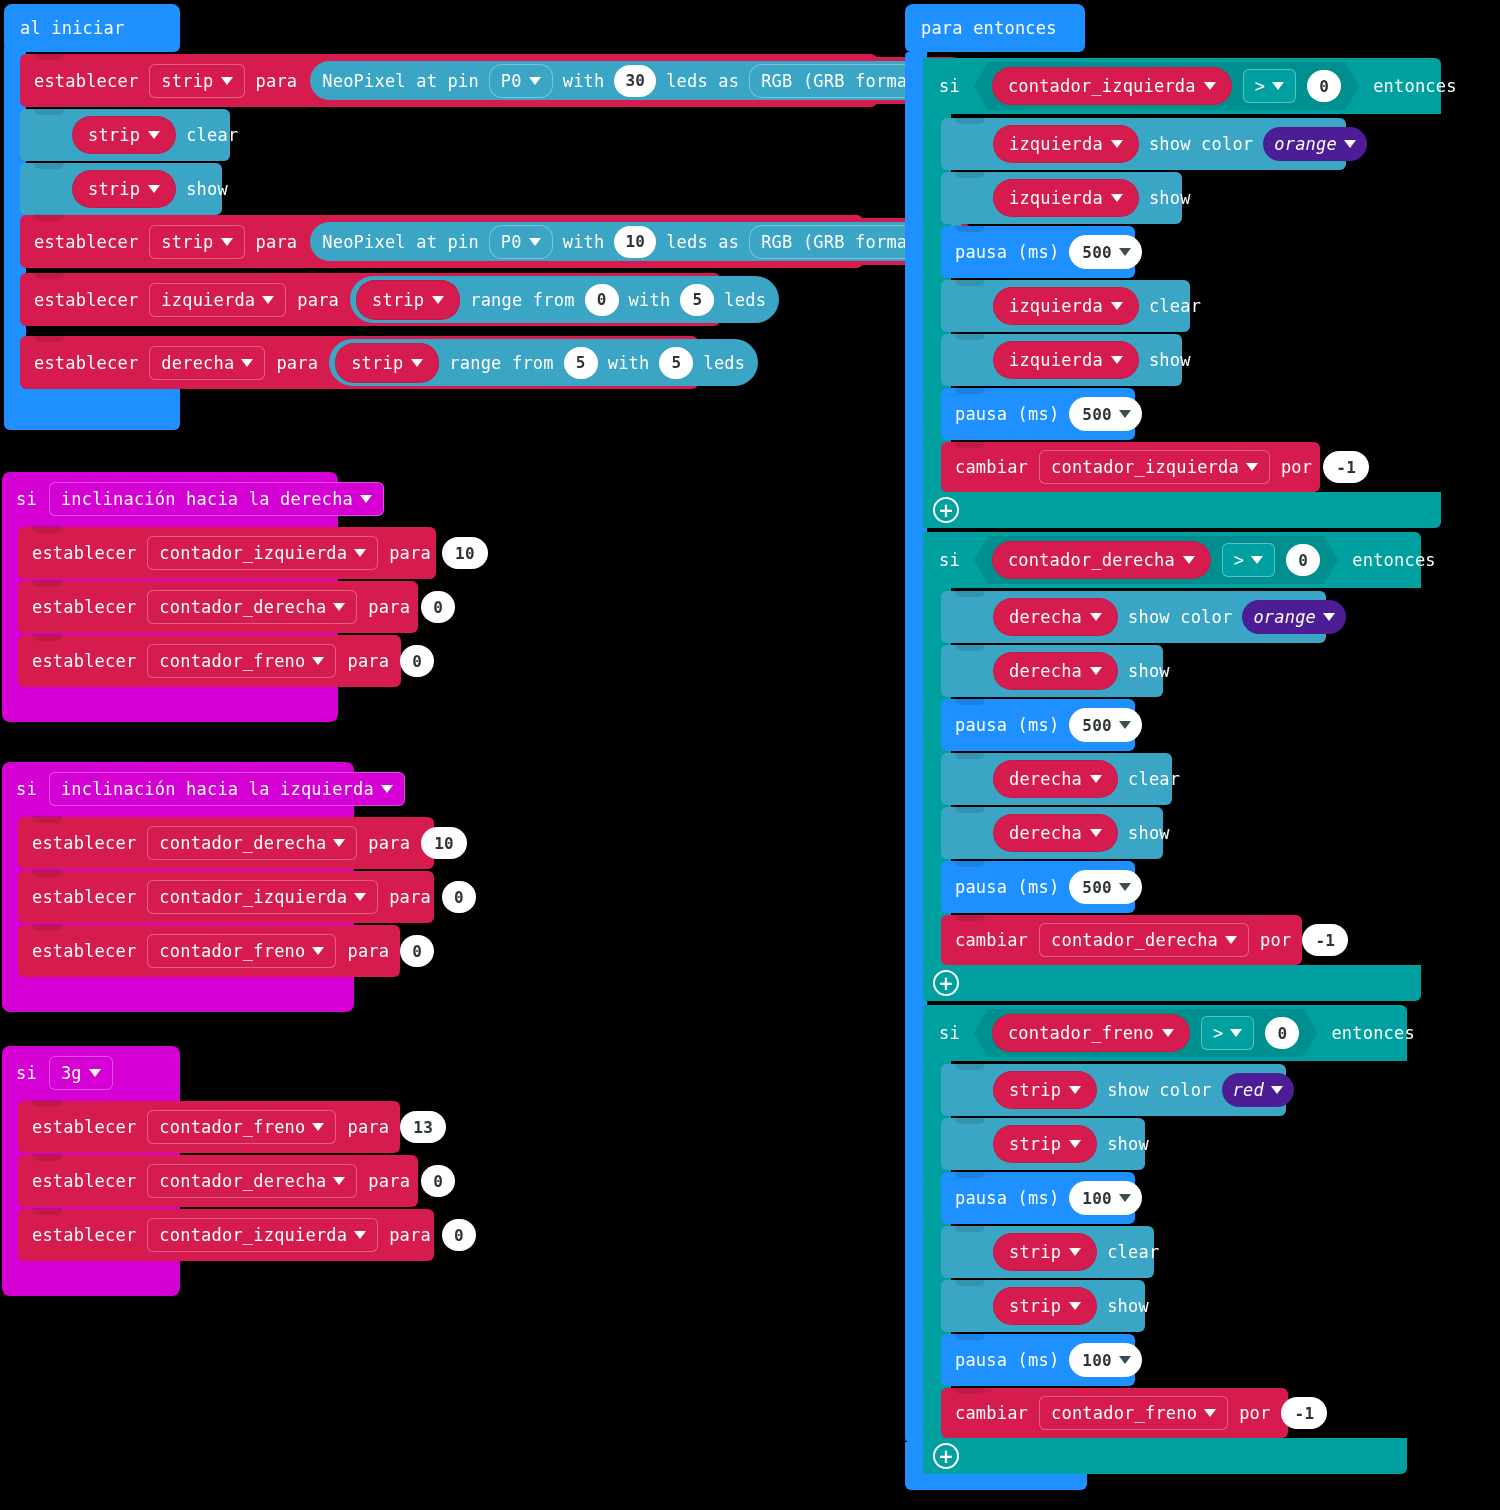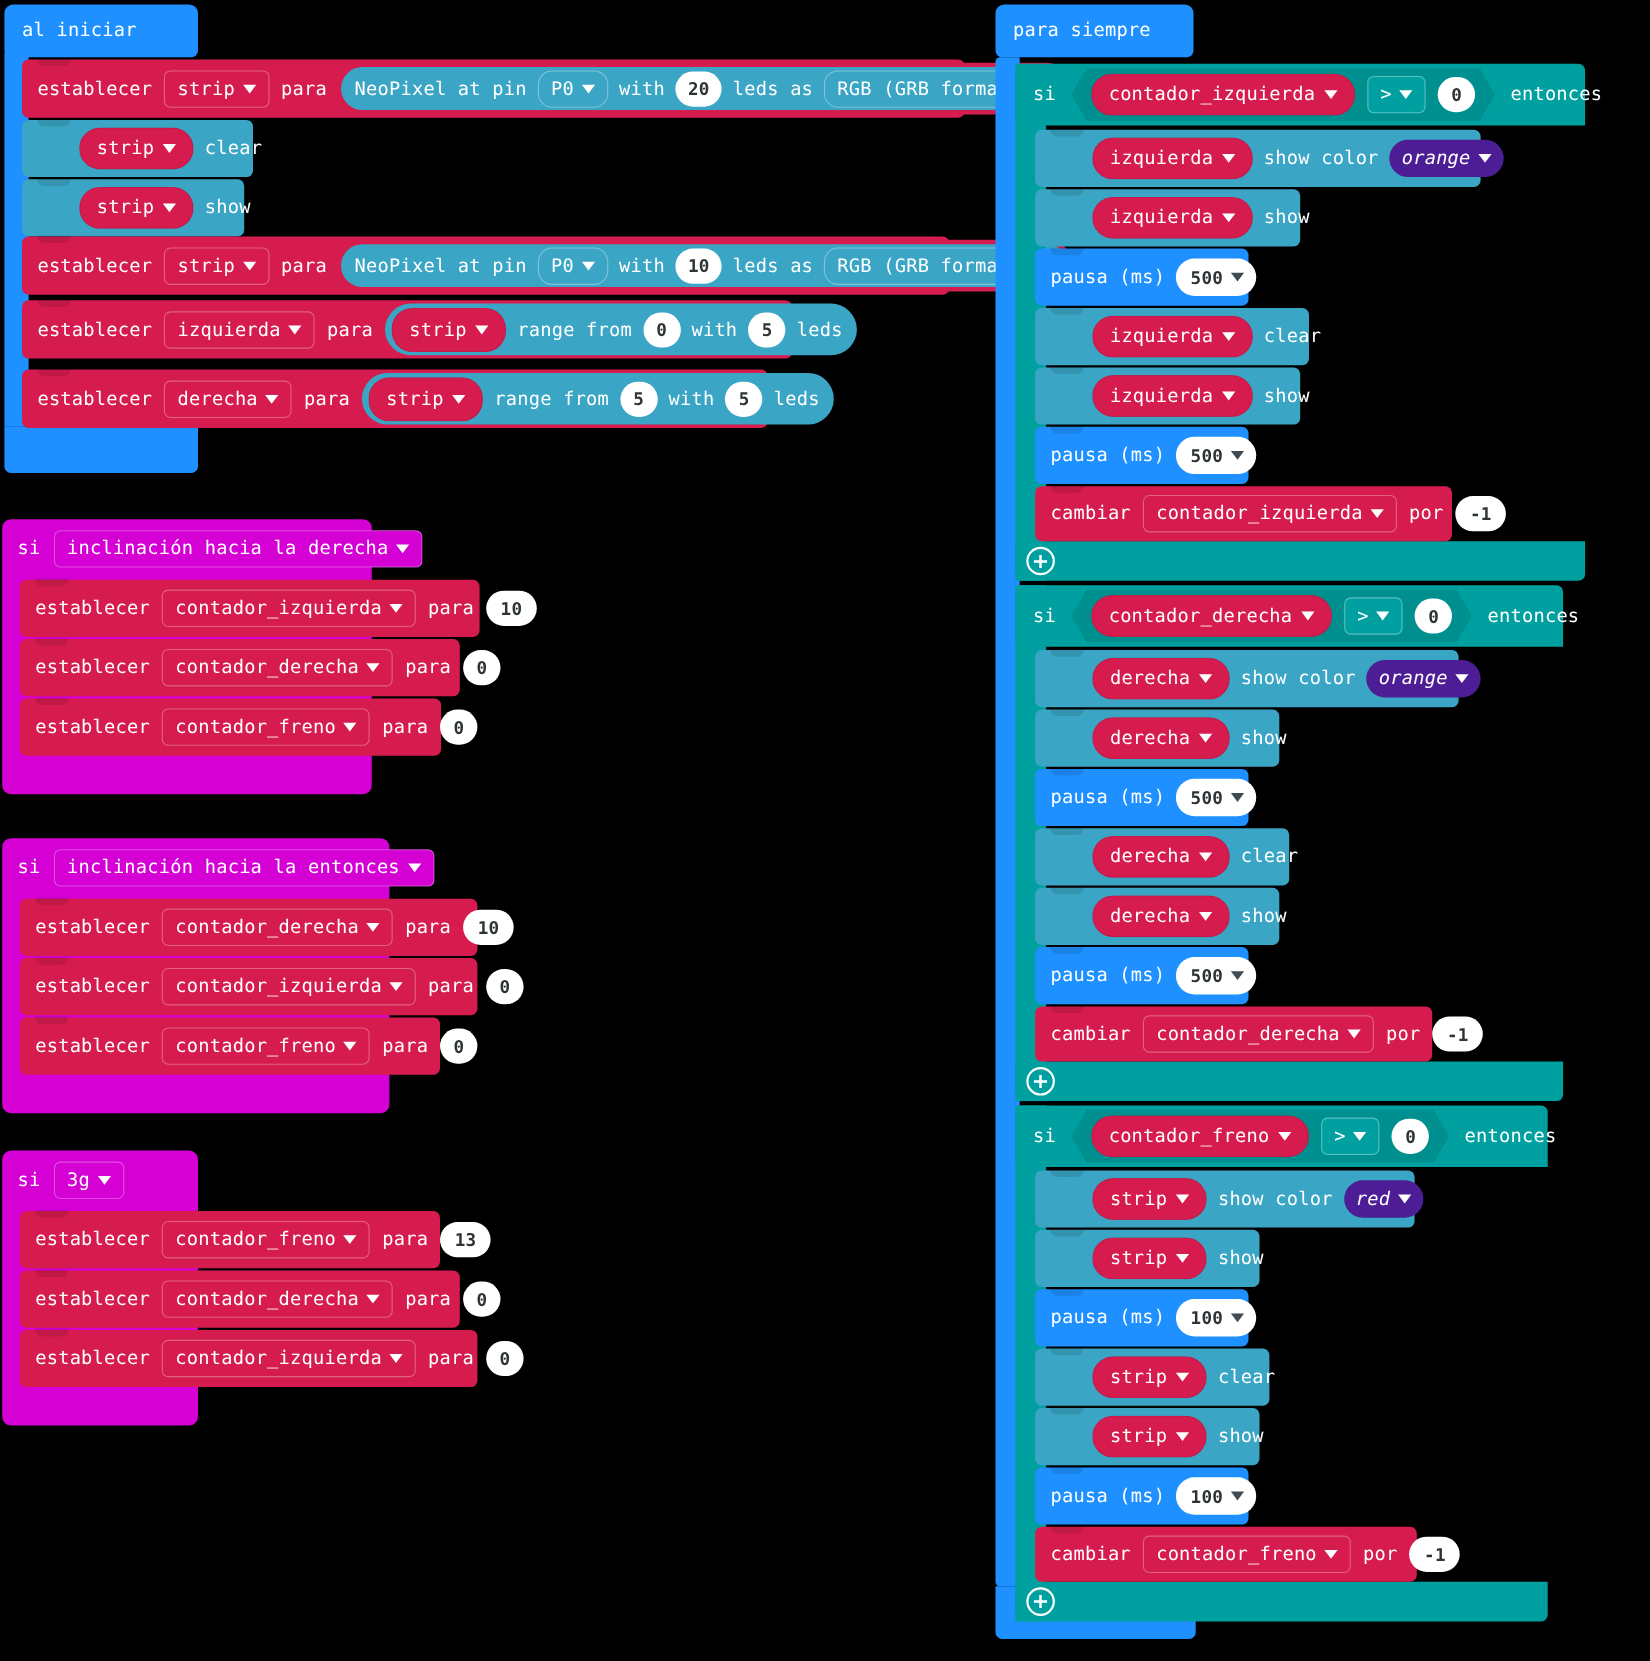--- a/index.html
+++ b/index.html
@@ -135,21 +135,21 @@
       <i class="caret"></i>
     </span>
     <span class="lbl">para</span>
     <span class="blk c-np" style="position:relative;height:43px;padding:0 12px;gap:10px;border-radius:22px;border:2px solid #d61c4e;box-shadow:0 0 0 2px #d61c4e;">
       <span class="lbl">NeoPixel at pin</span>
       <span class="field onnp">
         <span>P0</span>
         <i class="caret"></i>
       </span>
       <span class="lbl">with</span>
-      <span class="num">20</span>
+      <span class="num">30</span>
       <span class="lbl">leds as</span>
       <span class="field onnp">
         <span>RGB (GRB format)</span>
         <i class="caret"></i>
       </span>
     </span>
   </div>
 
   <div class="blk c-np notch" style="left:20px; top:109px; width:210px; height:52px; padding:0 14px 0 52px; gap:10px;">
     <span class="pill">
@@ -266,21 +266,21 @@
       <i class="caret"></i>
     </span>
     <span class="lbl">para</span>
     <span class="num">0</span>
   </div>
 
   <div style="position:absolute;left:2px;top:762px;width:352px;height:250px;background:#d400d4;border-radius:8px;"></div>
   <div class="blk" style="left:2px;top:762px;width:352px;height:54px;padding:0 14px;gap:12px;background:transparent;">
     <span class="lbl">si</span>
     <span class="field onmag">
-      <span>inclinación hacia la entonces</span>
+      <span>inclinación hacia la izquierda</span>
       <i class="caret"></i>
     </span>
   </div>
 
   <div class="blk c-var notch" style="left:18px;top:817px;width:416px;height:52px;padding:0 14px;gap:11px;">
     <span class="lbl">establecer</span>
     <span class="field onred">
       <span>contador_derecha</span>
       <i class="caret"></i>
     </span>
@@ -341,21 +341,21 @@
     <span class="lbl">establecer</span>
     <span class="field onred">
       <span>contador_izquierda</span>
       <i class="caret"></i>
     </span>
     <span class="lbl">para</span>
     <span class="num">0</span>
   </div>
 
   <div class="blk hat" style="left:905px; top:4px; width:180px; height:48px; padding:0 16px;">
-    <span class="lbl">para siempre</span>
+    <span class="lbl">para entonces</span>
   </div>
   <div class="spine" style="left:905px; top:52px; width:22px; height:1390px;"></div>
   <div style="position:absolute;left:905px;top:1442px;width:182px;height:48px;background:#1e90ff;border-radius:0 0 6px 6px;"></div>
 
   <div style="position:absolute;left:923px;top:58px;width:28px;height:470px;background:#00a0a0;"></div>
   <div class="blk c-logic" style="left:923px;top:58px;width:518px;height:56px;padding:0 16px;gap:14px;border-radius:6px 6px 0 0;">
     <span class="lbl">si</span>
     <span class="hex">
       <span class="pill">
         <span>contador_izquierda</span>

